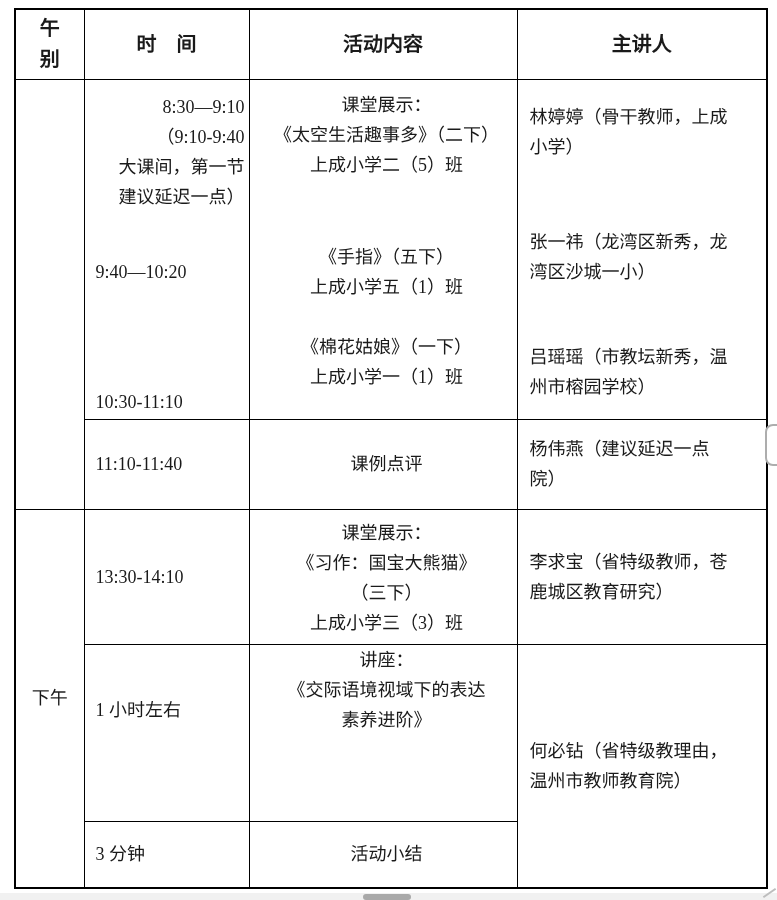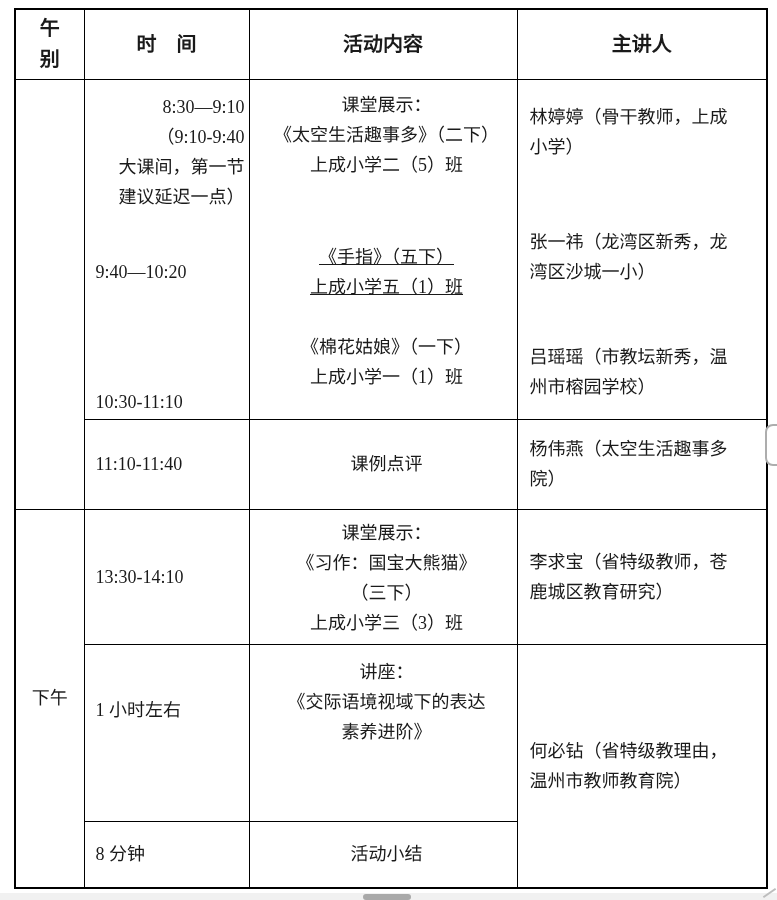--- a/index.html
+++ b/index.html
@@ -44,27 +44,27 @@
   td.c-period { text-align: center; vertical-align: middle; }
   td.c-time   { text-align: left; vertical-align: middle; padding-left: 11px; padding-right: 4px; }
   td.c-act    { text-align: center; vertical-align: middle; padding-left: 11px; padding-right: 4px; }
   td.c-pres   { text-align: left; vertical-align: middle; padding-left: 12px; padding-right: 11px; }
   
   tr.r-morning td { vertical-align: top; }
   .mt-time-1 { margin-top: 12px; text-align: right; }
   .mt-time-2 { margin-top: 45px; }
   .mt-time-3 { margin-top: 100px; }
   .mt-act-1  { margin-top: 10px; }
-  .mt-act-2  { margin-top: 62px; text-decoration: underline; }
+  .mt-act-2  { margin-top: 62px; }
   .mt-act-3  { margin-top: 30px; }
   .mt-pres-1 { margin-top: 22px; }
   .mt-pres-2 { margin-top: 65px; }
   .mt-pres-3 { margin-top: 55px; }
   td.v-top-8  { vertical-align: top; padding-top: 8px; }
-  td.v-top-12 { vertical-align: top; padding-top: 12px; }
+  td.v-top-12 { vertical-align: top; padding-top: 0; }
   td.v-top-50 { vertical-align: top; padding-top: 50px; }
   
   .right-handle {
     position: absolute;
     left: 765px;
     top: 424px;
     width: 22px;
     height: 42px;
     background: #ffffff;
     border: 2px solid #adadad;
@@ -148,21 +148,21 @@
   </tr>
 
   <tr style="height:90px">
     <td class="c-time">
       <div class="txt">11:10-11:40</div>
     </td>
     <td class="c-act">
       <div class="txt">课例点评</div>
     </td>
     <td class="c-pres">
-      <div class="txt">杨伟燕（太空生活趣事多
+      <div class="txt">杨伟燕（建议延迟一点
 院）</div>
     </td>
   </tr>
 
   <tr style="height:135px">
     <td class="c-period" rowspan="3">下午</td>
     <td class="c-time">
       <div class="txt">13:30-14:10</div>
     </td>
     <td class="c-act v-top-8">
@@ -187,21 +187,21 @@
 素养进阶》</div>
     </td>
     <td class="c-pres" rowspan="2">
       <div class="txt">何必钻（省特级教理由，
 温州市教师教育院）</div>
     </td>
   </tr>
 
   <tr style="height:67px">
     <td class="c-time">
-      <div class="txt">8 分钟</div>
+      <div class="txt">3 分钟</div>
     </td>
     <td class="c-act">
       <div class="txt">活动小结</div>
     </td>
   </tr>
 </tbody>
   </table>
 
 <div class="right-handle"></div>
 <div class="h-track"></div>

